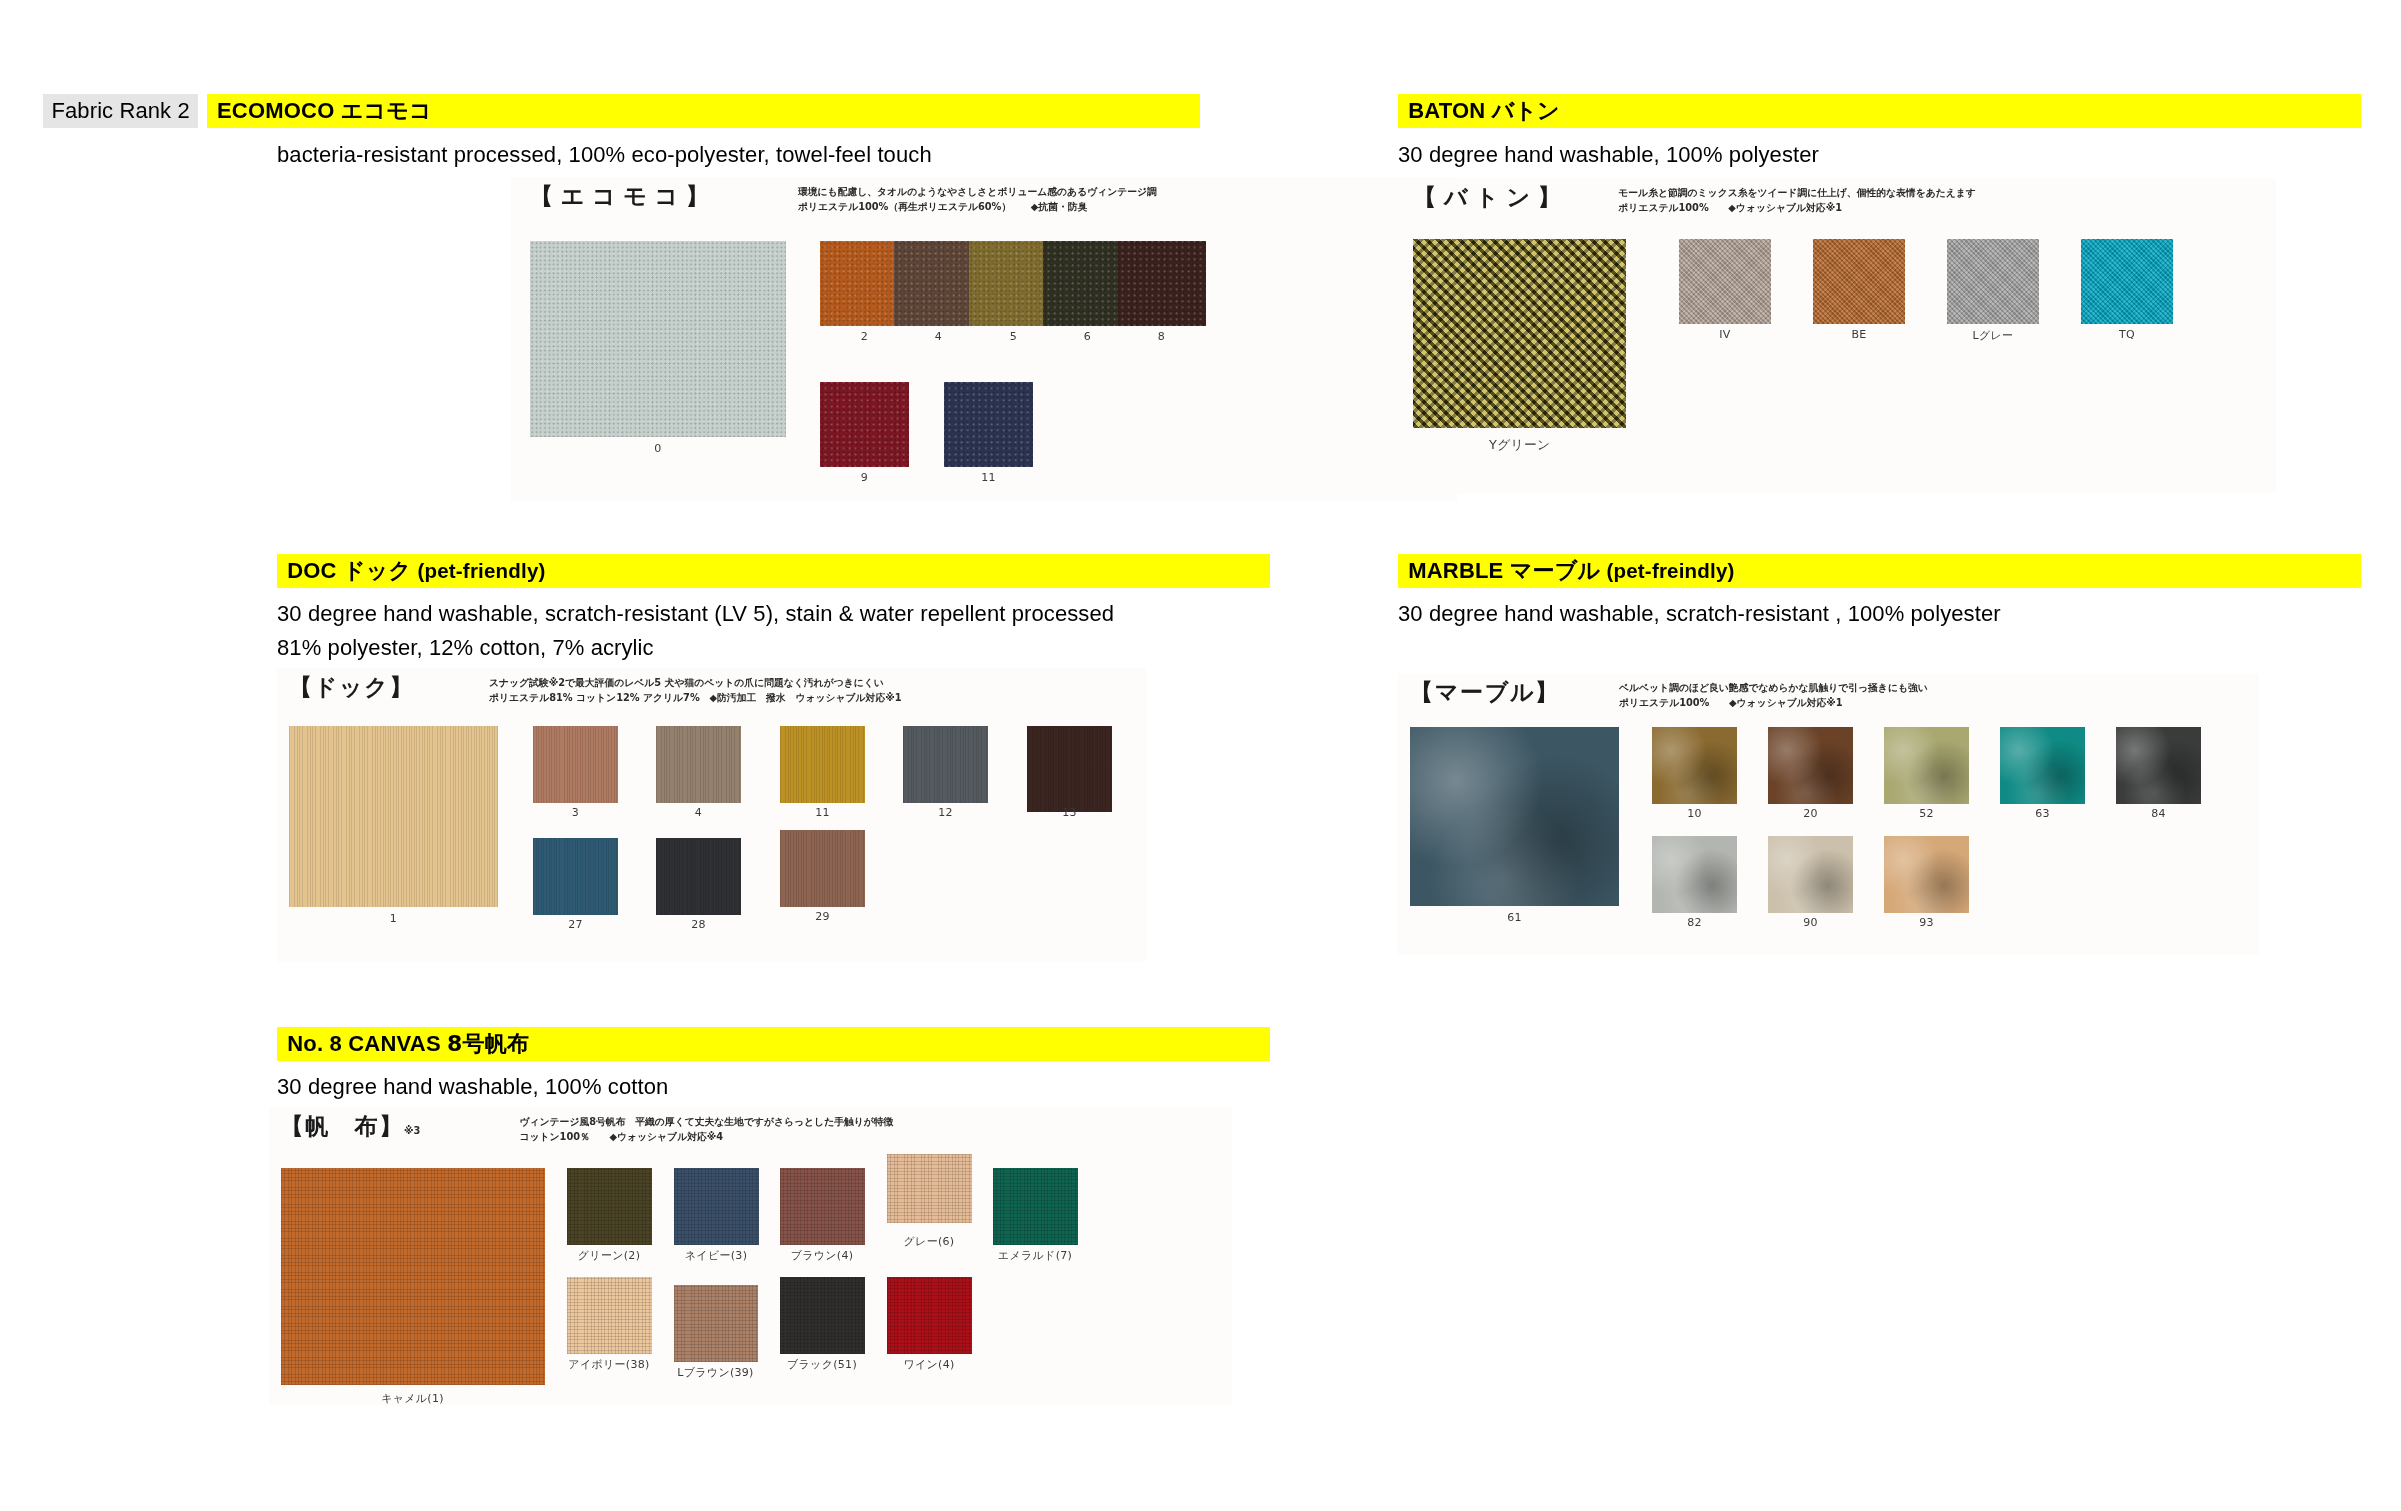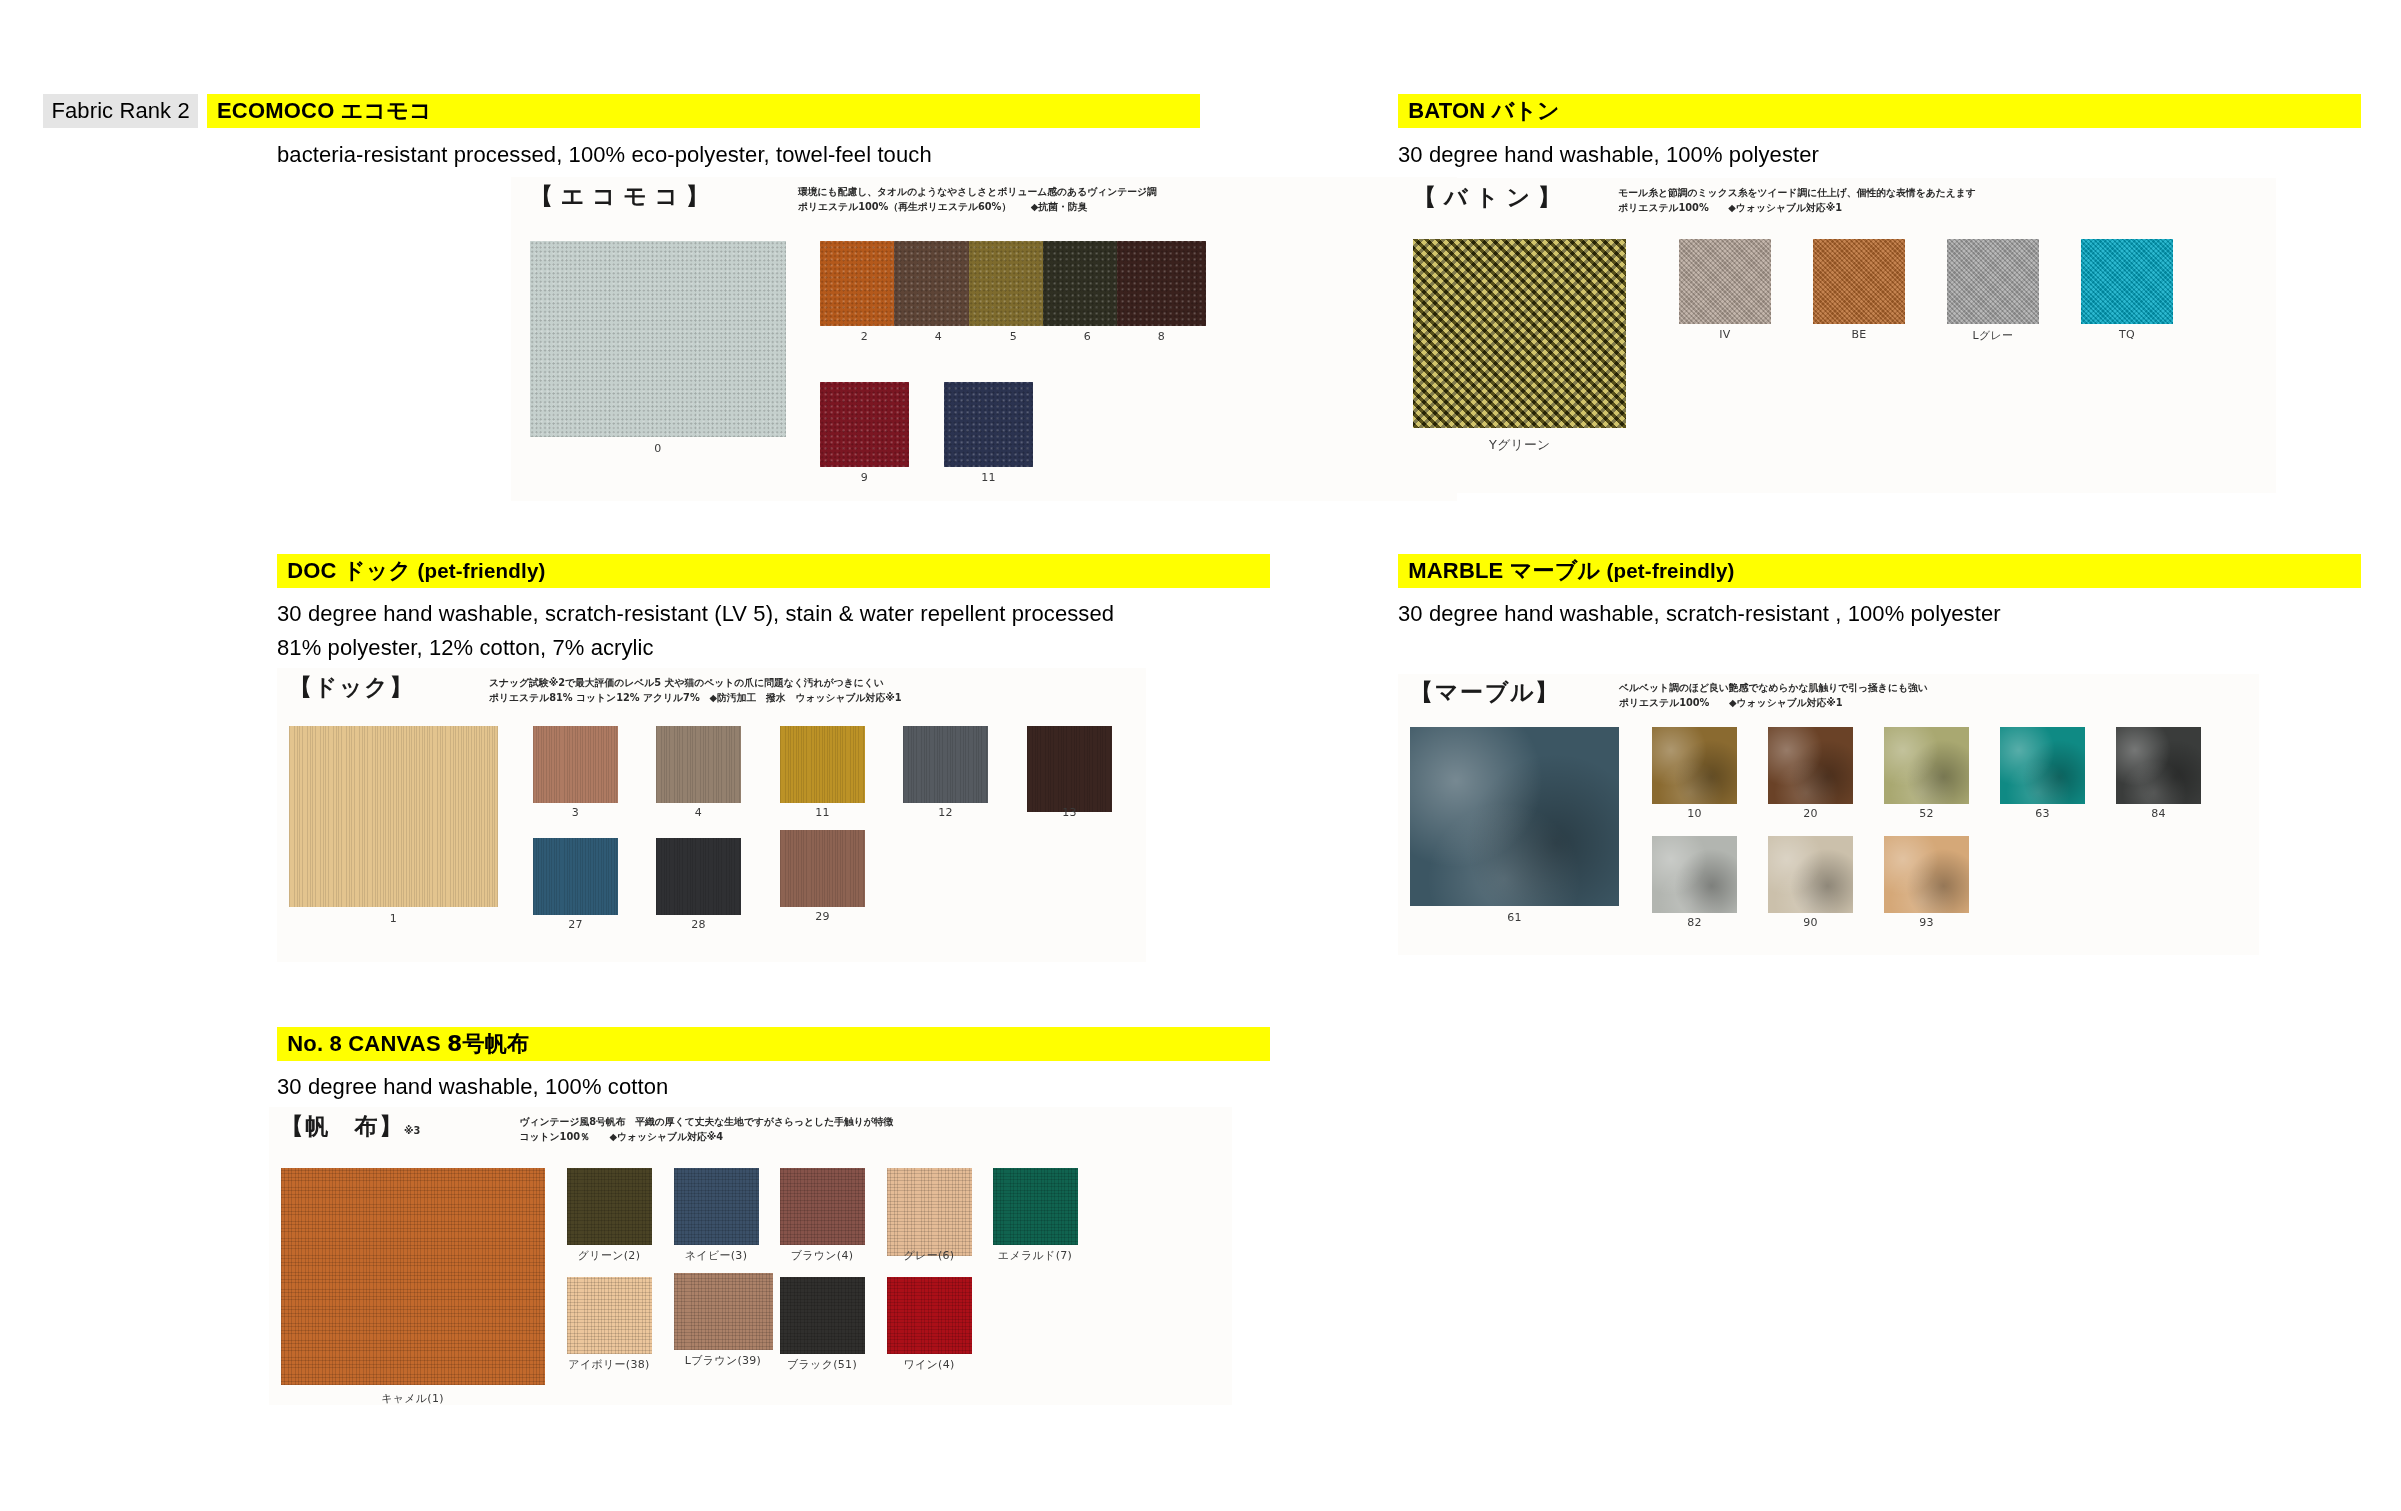--- a/index.html
+++ b/index.html
@@ -394,34 +394,34 @@
       <div class="cap" style="top:80px;">グリーン(2)</div>
     </div>
     <div class="sw" style="left:405px; top:61px; width:85px; height:77px;">
       <div class="chip tx-canvas" style="background-color:#3b5068;"></div>
       <div class="cap" style="top:80px;">ネイビー(3)</div>
     </div>
     <div class="sw" style="left:511px; top:61px; width:85px; height:77px;">
       <div class="chip tx-canvas" style="background-color:#86534a;"></div>
       <div class="cap" style="top:80px;">ブラウン(4)</div>
     </div>
-    <div class="sw" style="left:618px; top:61px; width:85px; height:88px;">
+    <div class="sw" style="left:618px; top:47px; width:85px; height:69px;">
       <div class="chip tx-canvas" style="background-color:#e4bb96;"></div>
       <div class="cap" style="top:80px;">グレー(6)</div>
     </div>
     <div class="sw" style="left:724px; top:61px; width:85px; height:77px;">
       <div class="chip tx-canvas" style="background-color:#10634f;"></div>
       <div class="cap" style="top:80px;">エメラルド(7)</div>
     </div>
 
     <div class="sw" style="left:298px; top:170px; width:85px; height:77px;">
       <div class="chip tx-canvas" style="background-color:#ecc69c;"></div>
       <div class="cap" style="top:80px;">アイボリー(38)</div>
     </div>
-    <div class="sw" style="left:405px; top:166px; width:99px; height:77px;">
+    <div class="sw" style="left:405px; top:178px; width:84px; height:77px;">
       <div class="chip tx-canvas" style="background-color:#ab8168;"></div>
       <div class="cap" style="top:80px;">Lブラウン(39)</div>
     </div>
     <div class="sw" style="left:511px; top:170px; width:85px; height:77px;">
       <div class="chip tx-canvas" style="background-color:#302f2d;"></div>
       <div class="cap" style="top:80px;">ブラック(51)</div>
     </div>
     <div class="sw" style="left:618px; top:170px; width:85px; height:77px;">
       <div class="chip tx-canvas" style="background-color:#ab0f18;"></div>
       <div class="cap" style="top:80px;">ワイン(4)</div>

